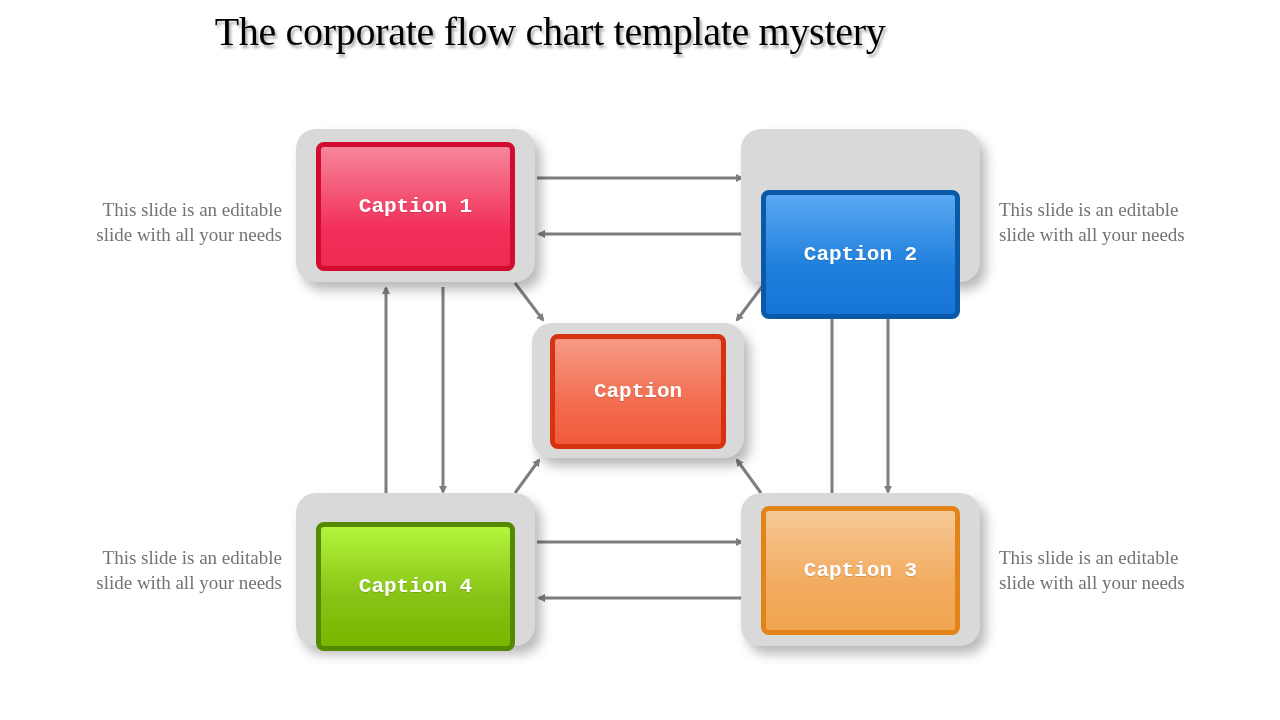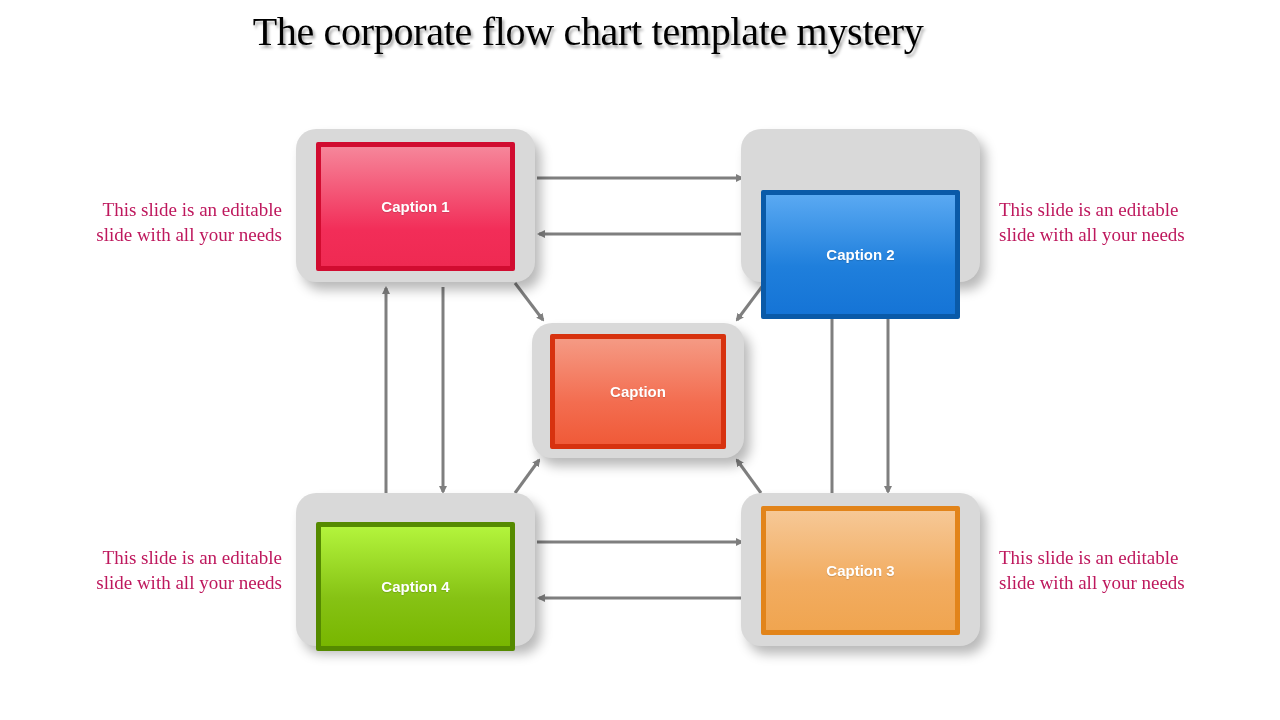--- a/index.html
+++ b/index.html
@@ -6,41 +6,40 @@
     body {
       width: 1280px; height: 720px; position: relative; overflow: hidden;
       background: #ffffff;
       font-family: "DejaVu Serif", "Liberation Serif", serif;
     }
     .title {
       position: absolute; left: 0; top: 8px; width: 1100px; text-align: center;
       font-family: "Liberation Serif", "DejaVu Serif", serif;
       font-size: 40px; color: #000; letter-spacing: -0.3px;
       text-shadow: 2px 3px 3px rgba(0,0,0,0.35);
-      margin-left: 38px;
     }
     .frame {
       position: absolute; background: #d9d9d9; border-radius: 20px;
       box-shadow: 6px 8px 12px rgba(0,0,0,0.28);
     }
     .box {
-      position: absolute; border-radius: 2px; box-sizing: border-box;
+      position: absolute; border-radius: 8px; box-sizing: border-box;
       display: flex; align-items: center; justify-content: center;
-      color: #fff; font-weight: bold; font-size: 15px;
-      font-family: Liberation Sans, sans-serif;
+      color: #fff; font-weight: bold; font-size: 21px;
+      font-family: Liberation Mono, monospace;
       text-shadow: 0 1px 1px rgba(0,0,0,0.15);
     }
     .box.red { border: 5px solid #d10c30; background: linear-gradient(#f6869a, #f22d58 70%, #ef2a52); }
     .box.blue { border: 5px solid #0a5aa8; background: linear-gradient(#5aa9f2, #1f7fdc 60%, #1574d6); }
     .box.center { border: 5px solid #d7320f; background: linear-gradient(#f59a84, #f36d50 60%, #f05a38); }
     .box.green { border: 5px solid #558a00; background: linear-gradient(#b3f43c, #86c214 60%, #78b600); margin-top: 16px; }
     .box.orange { border: 5px solid #e2841a; background: linear-gradient(#f6c896, #f2ac60 60%, #f0a550); }
     .desc {
       position: absolute; font-family: "Liberation Serif", "DejaVu Serif", serif;
-      font-size: 19px; line-height: 25px; color: #be185d;
+      font-size: 19px; line-height: 25px; color: #737373;
     }
     .desc.left { text-align: right; width: 260px; }
     .desc.right { text-align: left; width: 260px; }
     svg.arrows { position: absolute; left: 0; top: 0; }
   </style>
 </head>
 <body>
 
 <div class="title">The corporate flow chart template mystery</div>
 

